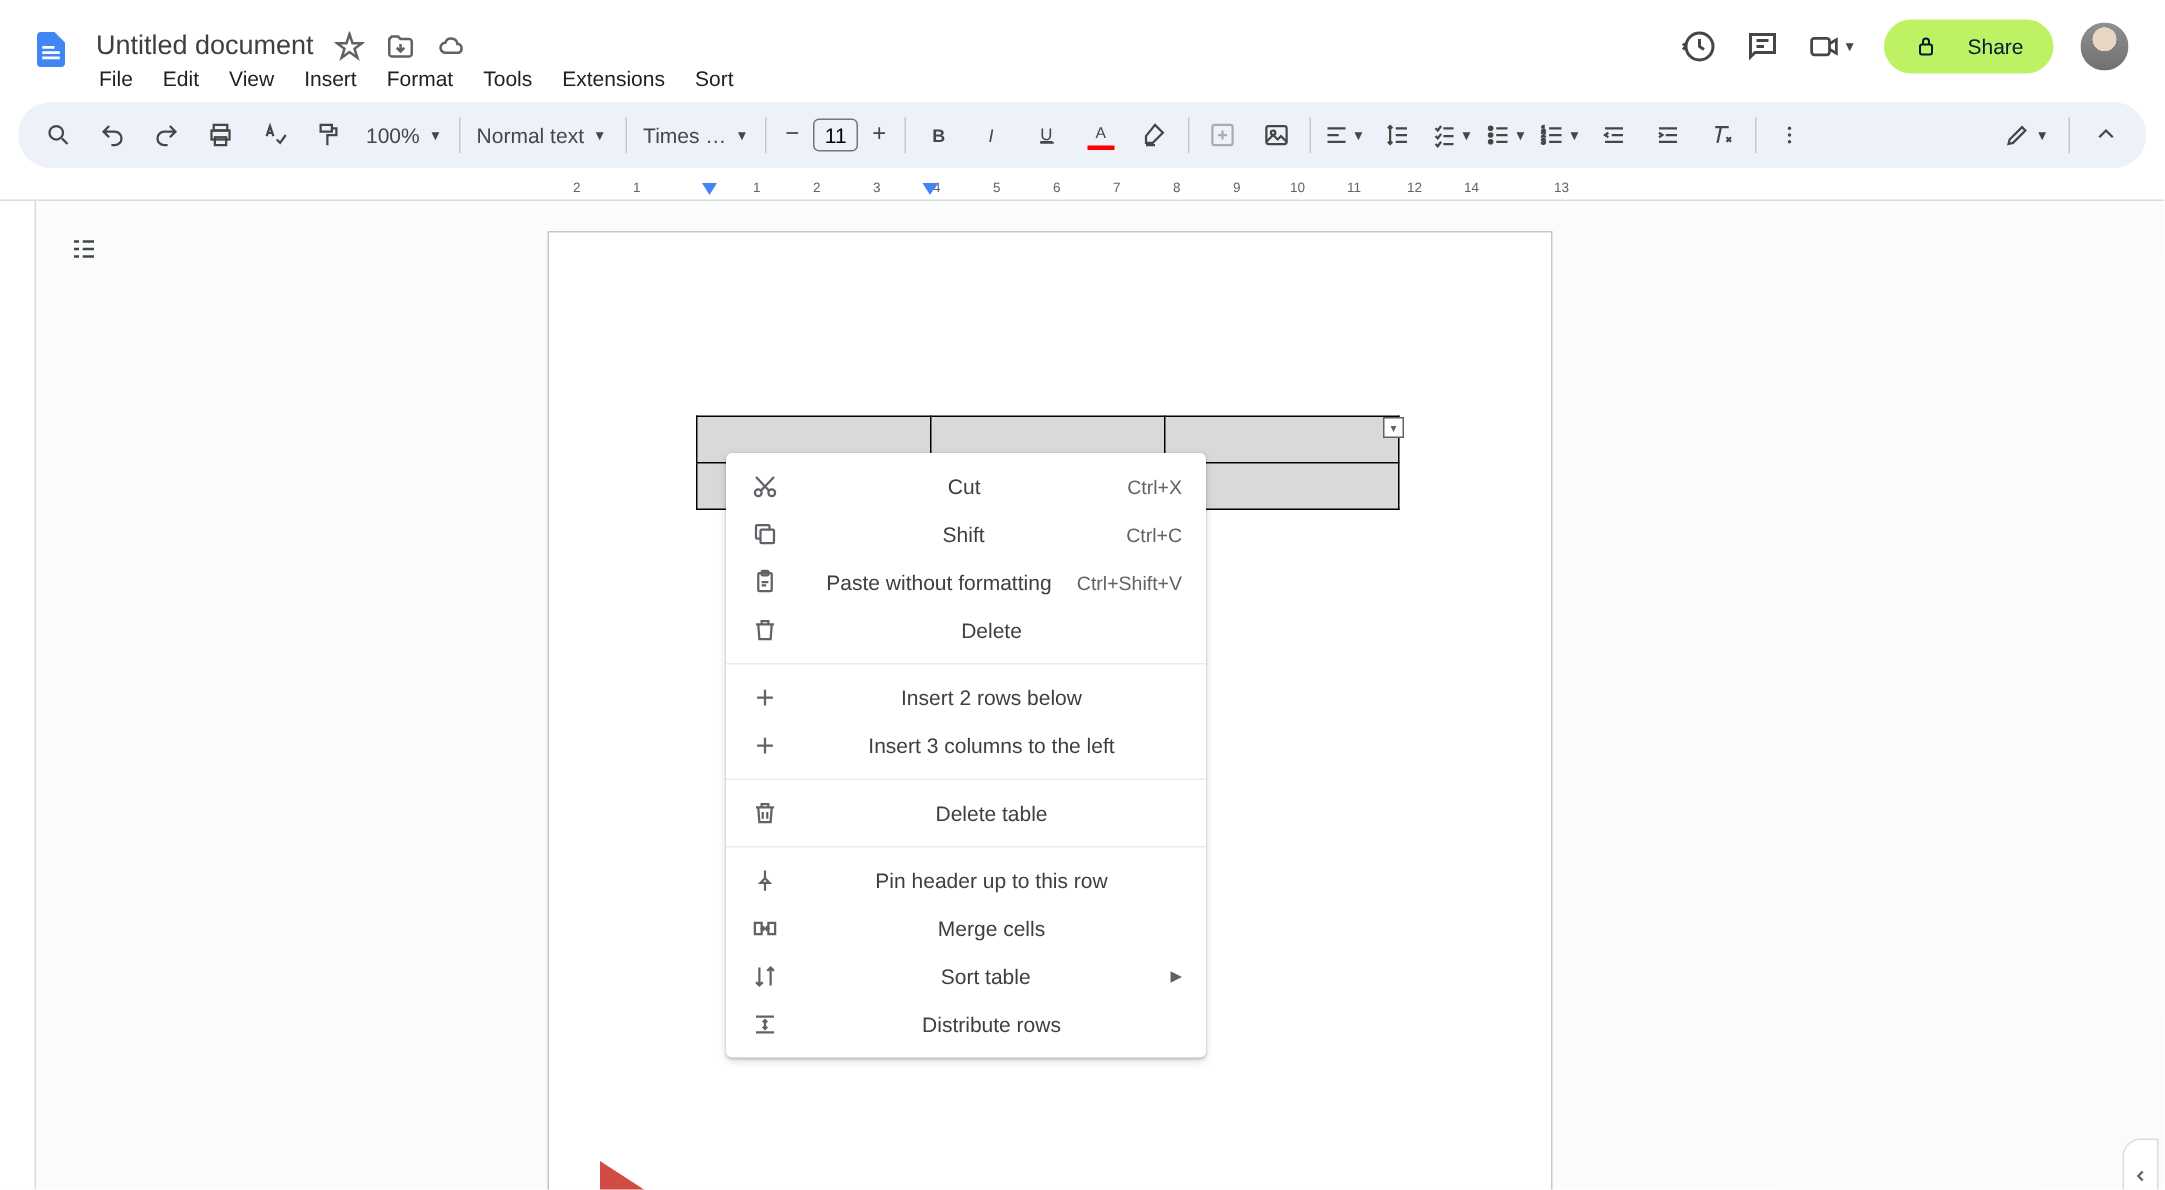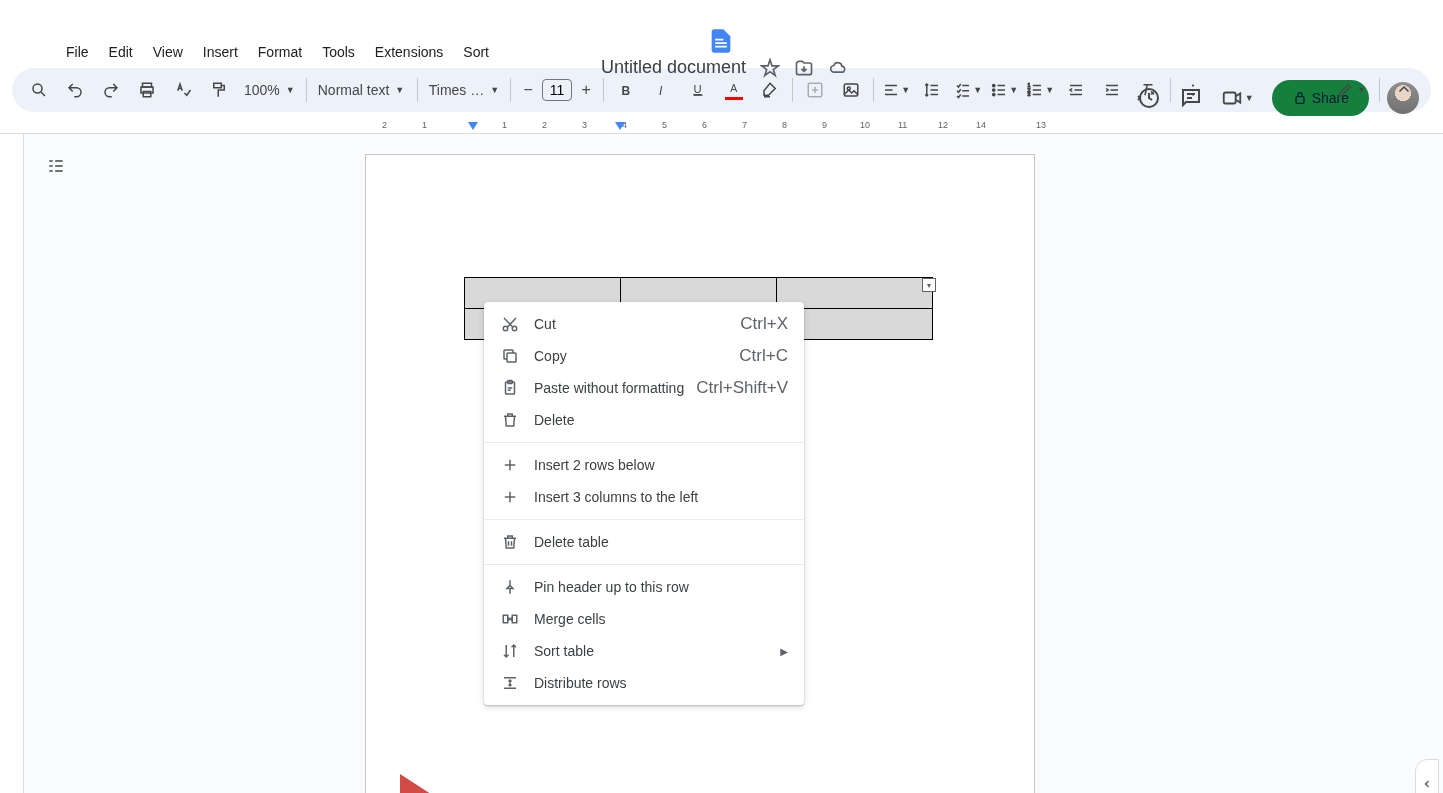--- a/index.html
+++ b/index.html
@@ -1,29 +1,29 @@
 <!DOCTYPE html>
 <html><head>
 <meta charset="utf-8">
 <style>
 * { margin: 0; padding: 0; box-sizing: border-box; font-family: 'Google Sans', Arial, sans-serif; }
 body { width: 1443px; height: 793px; overflow: hidden; background: #fff; position: relative; }
 
 
-.title-bar { display: flex; align-items: center; padding: 23px 12px 0; height: 38px; flex-direction: column; }
+.title-bar { display: flex; align-items: center; padding: 23px 12px 0; height: 38px; }
 .docs-logo { width: 36px; height: 36px; margin: 4px 6px 0 4px; color: #4285f4; display: flex; align-items: center; justify-content: center; }
 .docs-logo svg { width: 28px; height: 28px; }
 .title-area { display: flex; align-items: center; gap: 8px; }
 .doc-title { font-size: 18px; color: #3c4043; padding: 2px 6px; }
 .title-icons { display: flex; gap: 14px; color: #5f6368; }
 .title-icons .ic { width: 20px; height: 20px; cursor: pointer; }
 .title-right { margin-left: auto; display: flex; align-items: center; gap: 18px; padding-right: 12px; }
 .history-ic, .comment-ic { color: #444746; width: 24px; height: 24px; cursor: pointer; }
 .meet-btn { display: flex; align-items: center; gap: 2px; color: #444746; cursor: pointer; }
-.share-btn { background: #15803d; border-radius: 40px; padding: 10px 20px; display: flex; align-items: center; gap: 4px; color: #001d35; font-weight: 500; font-size: 14px; cursor: pointer; }
+.share-btn { background: #bef264; border-radius: 40px; padding: 10px 20px; display: flex; align-items: center; gap: 20px; color: #001d35; font-weight: 500; font-size: 14px; cursor: pointer; }
 .avatar { width: 32px; height: 32px; border-radius: 50%; background: #dadce0; background-image: radial-gradient(circle at 50% 35%, #e8d5c4 0%, #e8d5c4 30%, transparent 31%), linear-gradient(#909090, #707070); background-size: cover; }
 
 
 .menu-bar { display: flex; gap: 4px; padding: 2px 12px 4px 58px; font-size: 14px; color: #202124; }
 .menu-item { padding: 4px 8px; cursor: pointer; border-radius: 4px; }
 
 
 .toolbar { margin: 0 12px; background: #edf2fa; border-radius: 24px; padding: 4px 10px; display: flex; align-items: center; gap: 2px; height: 44px; color: #444746; }
 .tb-ic { width: 34px; height: 32px; display: flex; align-items: center; justify-content: center; cursor: pointer; border-radius: 4px; }
 .tb-ic svg { width: 18px; height: 18px; }
@@ -47,25 +47,25 @@
 .doc-area { display: flex; height: calc(793px - 108px); background: #f9fbfd; position: relative; }
 .ruler-v { width: 24px; background: #fff; border-right: 1px solid #dadce0; position: relative; font-size: 9px; color: #5f6368; }
 .outline-btn { position: absolute; top: 14px; left: 38px; width: 36px; height: 36px; display: flex; align-items: center; justify-content: center; cursor: pointer; border-radius: 50%; color: #444746; }
 .page { position: absolute; left: 365px; top: 20px; width: 670px; height: 860px; background: #fff; border: 1px solid #c7c7c7; }
 .doc-table { position: absolute; top: 122px; left: 98px; border-collapse: collapse; }
 .doc-table td { border: 1px solid #000; width: 156px; height: 31px; background: #d9d9d9; }
 .table-handle { position: absolute; top: 123px; right: 98px; width: 14px; height: 14px; background: #fff; border: 1px solid #5f6368; display: flex; align-items: center; justify-content: center; font-size: 8px; color: #5f6368; }
 
 
 .context-menu { position: absolute; left: 484px; top: 168px; width: 320px; background: #fff; border-radius: 4px; box-shadow: 0 2px 6px rgba(0,0,0,0.15), 0 1px 2px rgba(0,0,0,0.2); padding: 6px 0; font-size: 14px; color: #3c4043; z-index: 100; }
-.cm-item { display: flex; align-items: center; padding: 6px 16px; cursor: pointer; height: 32px; }
+.cm-item { display: flex; align-items: center; padding: 6px 16px; cursor: pointer; height: 32px; text-align: center; }
 .cm-icon { width: 20px; height: 20px; margin-right: 14px; color: #5f6368; display: flex; align-items: center; justify-content: center; flex-shrink: 0; }
 .cm-icon svg { width: 18px; height: 18px; }
 .cm-label { flex: 1; }
-.cm-shortcut { color: #5f6368; font-size: 17px; }
+.cm-shortcut { color: #5f6368; font-size: 13px; }
 .cm-arrow { color: #5f6368; font-size: 10px; }
 .cm-separator { height: 1px; background: #e8eaed; margin: 6px 0; }
 
 
 .red-arrow { position: absolute; left: 260px; top: 630px; z-index: 200; }
 
 
 .explore-btn { position: absolute; right: 4px; bottom: 10px; width: 24px; height: 50px; background: #fff; border: 1px solid #dadce0; border-radius: 12px 0 0 12px; display: flex; align-items: center; justify-content: center; cursor: pointer; color: #5f6368; }
 </style>
 </head>
@@ -368,21 +368,21 @@
       <span class="cm-label">Cut</span>
       <span class="cm-shortcut">Ctrl+X</span>
     </div>
     <div class="cm-item">
       <span class="cm-icon">
           <svg viewBox="0 0 24 24" fill="none" stroke="currentColor" stroke-width="2">
             <rect x="8" y="8" width="12" height="12" rx="1"></rect>
             <path d="M16 8V5a1 1 0 0 0-1-1H5a1 1 0 0 0-1 1v10a1 1 0 0 0 1 1h3"></path>
           </svg>
         </span>
-      <span class="cm-label">Copy</span>
+      <span class="cm-label">Shift</span>
       <span class="cm-shortcut">Ctrl+C</span>
     </div>
     <div class="cm-item">
       <span class="cm-icon">
           <svg viewBox="0 0 24 24" fill="none" stroke="currentColor" stroke-width="2">
             <rect x="6" y="4" width="12" height="16" rx="1"></rect>
             <rect x="9" y="2" width="6" height="4" rx="1"></rect>
             <path d="M9 12h6M9 15h4"></path>
           </svg>
         </span>

